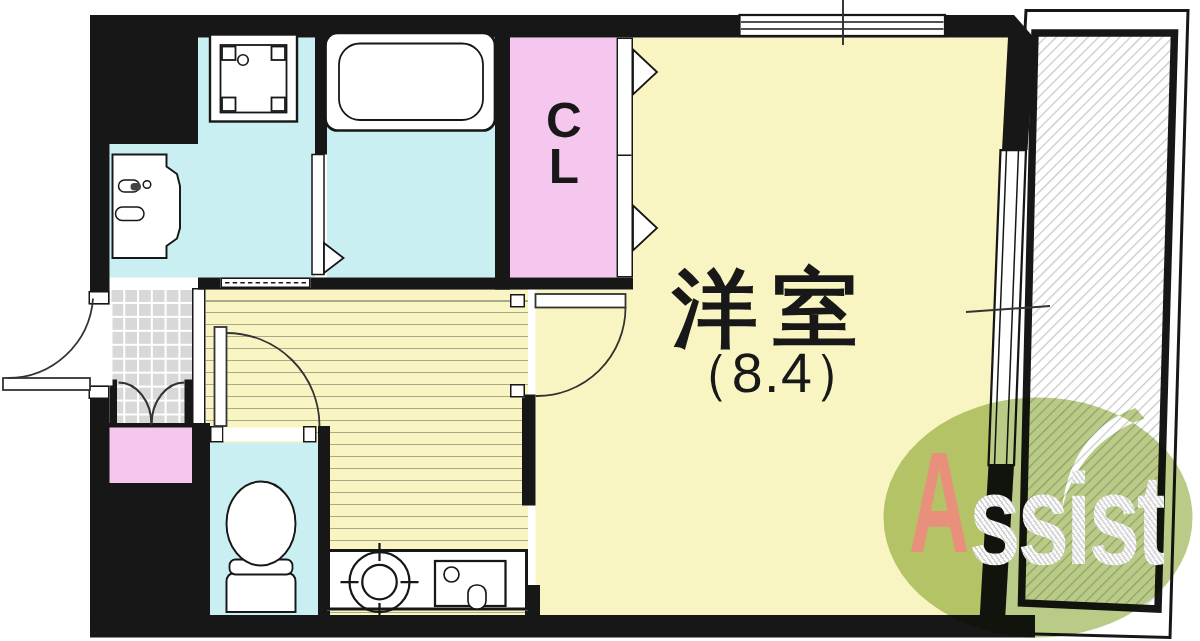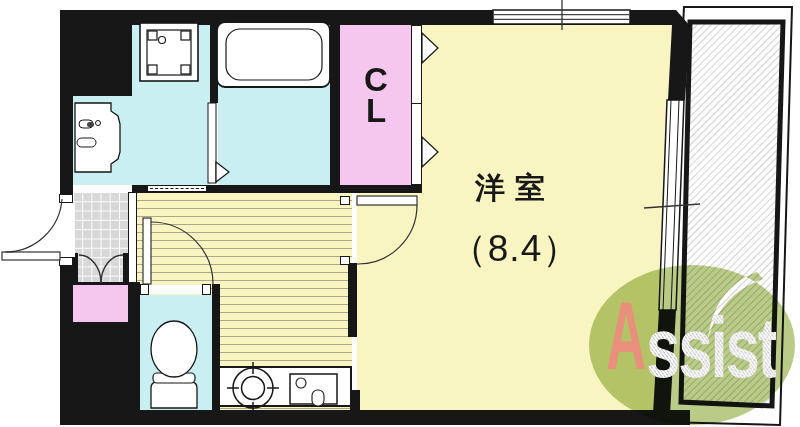--- a/index.html
+++ b/index.html
@@ -17,21 +17,21 @@
          background-image:linear-gradient(#fff 1px,transparent 1px),
                           linear-gradient(90deg,#fff 1px,transparent 1px);
          background-size:9.2px 9.3px;}
   .slide-door{border:1px solid #171717;background:#fff;}
   .slide-door::after{content:"";position:absolute;left:2px;right:2px;top:45%;
          border-top:1px dashed #171717;}
   .cl-strip{border:1px solid #171717;background:#fff;}
   .cl-strip::after{content:"";position:absolute;left:0;right:0;top:49%;border-top:1px solid #171717;}
   svg.layer{position:absolute;left:0;top:0;pointer-events:none;}
   .label{position:absolute;color:#181818;text-align:center;}
-  .room-name{left:420px;top:168px;width:190px;font-size:30px;font-weight:600;letter-spacing:10px;font-family:Liberation Mono, monospace;}
+  .room-name{left:420px;top:168px;width:190px;font-size:57px;font-weight:600;letter-spacing:10px;font-family:Liberation Mono, monospace;}
   .room-size{left:420px;top:224px;width:190px;font-size:37px;font-weight:500;letter-spacing:1px;text-align:center;}
   .cl-label{left:340px;top:64px;width:72px;font-size:33px;font-weight:600;line-height:.95;}
   .logo-blend{mix-blend-mode:multiply;}
   .logo-a{position:absolute;left:606px;top:288px;font-size:96px;line-height:1;font-weight:700;
           color:#e8907c;transform:scaleX(.58);transform-origin:left top;}
   .logo-rest{position:absolute;left:646px;top:304px;font-size:86px;line-height:1;font-weight:700;
           letter-spacing:-3px;transform:scaleX(.72);transform-origin:left top;
           background:repeating-linear-gradient(45deg,#fbfbfb 0 2px,#cfcfcf 2px 3.2px);
           -webkit-background-clip:text;background-clip:text;color:transparent;}
 </style>

